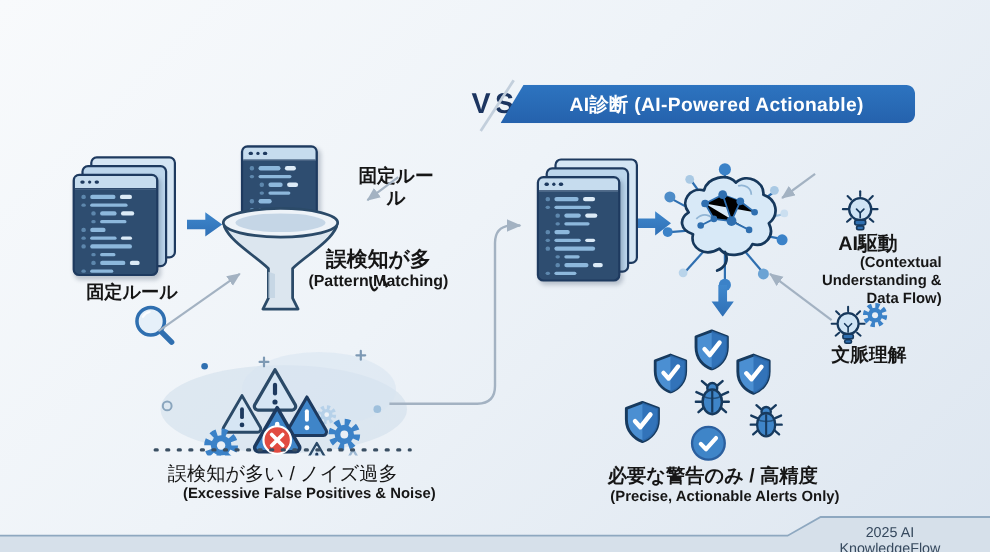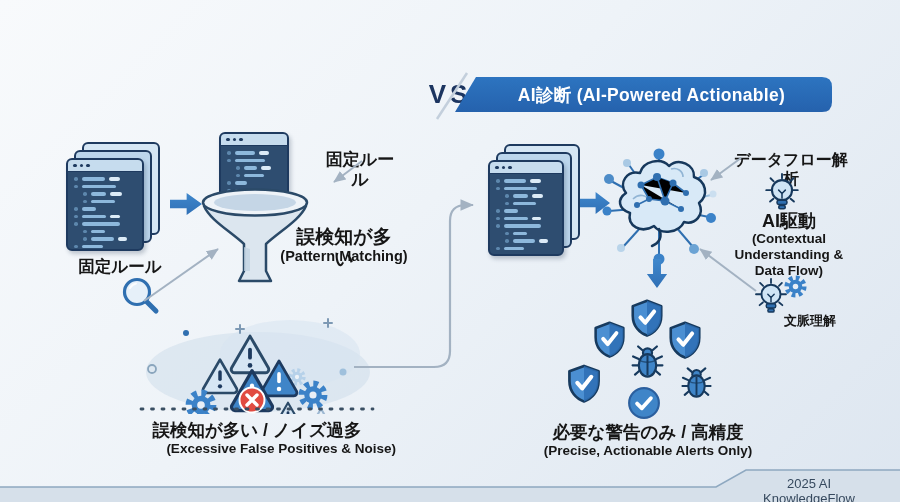--- a/index.html
+++ b/index.html
@@ -281,21 +281,21 @@
     <use href="#tri" class="tri-light" x="83" y="88" width="26"></use>
     <use href="#gear" class="gear-light" x="128" y="92" width="28"></use>
     <use href="#gear" class="gear-solid" x="156" y="88" width="34"></use>
     <use href="#tri" class="tri-solid" x="188" y="84" width="34"></use>
     <g>
       <circle cx="112" cy="108" r="12.5" fill="#e14b41" stroke="#fff" stroke-width="2"></circle>
       <path d="M107,103 L117,113 M117,103 L107,113" stroke="#fff" stroke-width="3.4" stroke-linecap="round"></path>
     </g>
   </svg>
 
-  <div class="abs lbl" style="left:128px;top:420px;width:258px;font-size:17.5px;font-weight:700;">誤検知が多い / ノイズ過多</div>
+  <div class="abs lbl" style="left:128px;top:420px;width:258px;font-size:17.5px;font-weight:400;">誤検知が多い / ノイズ過多</div>
   <div class="abs lbl" style="left:118px;top:441px;width:278px;font-size:13.5px;text-align:right;">(Excessive False Positives &amp; Noise)</div>
 
   <div class="code-stack" style="left:488px;top:160px;width:76px;height:96px;">
     <div class="layer l2"></div>
     <div class="layer l1"></div>
     <div class="win">
       <div class="win-head">
         <span class="dot"></span>
           <span class="dot"></span>
           <span class="dot"></span>
@@ -392,33 +392,32 @@
     <circle cx="80" cy="40" r="3.5" fill="#2f6fb0"></circle>
       <circle cx="93" cy="50" r="3" fill="#2f6fb0"></circle>
     <circle cx="56" cy="56" r="3" fill="#2f6fb0"></circle>
       <circle cx="72" cy="58" r="4.5" fill="#2f6fb0"></circle>
     <circle cx="88" cy="66" r="3" fill="#2f6fb0"></circle>
       <circle cx="44" cy="62" r="3" fill="#2f6fb0"></circle>
   </svg>
 
   <div class="abs barrow arrow-down" style="left:646px;top:259px;width:22px;height:29px;"></div>
 
-  <div class="abs lbl" style="left:728px;top:151px;width:126px;font-size:16px;font-weight:800;">データフロー解析</div>
   <svg class="abs" style="left:762px;top:172px;" width="40" height="42" viewBox="0 0 40 44">
       <use href="#bulb"></use>
     </svg>
   <div class="abs lbl" style="left:744px;top:211px;width:90px;font-size:18px;font-weight:800;">AI駆動</div>
-  <div class="abs lbl prewrap" style="left:722px;top:231px;width:134px;font-size:13.5px;">(Contextual
+  <div class="abs lbl prewrap" style="left:722px;top:231px;width:134px;font-size:13.5px;text-align:right;">(Contextual
 Understanding &amp;
 Data Flow)</div>
   <svg class="abs" style="left:752px;top:275px;" width="56" height="42" viewBox="0 0 56 42">
     <use href="#bulb" x="0" y="2" width="38" height="40"></use>
     <use href="#gear" class="gear-solid" x="32" y="0" width="23" height="23"></use>
   </svg>
-  <div class="abs lbl" style="left:744px;top:313px;width:92px;font-size:13px;font-weight:800;text-align:right;">文脈理解</div>
+  <div class="abs lbl" style="left:744px;top:313px;width:92px;font-size:17px;font-weight:800;">文脈理解</div>
 
   <svg class="abs" style="left:630px;top:299px;" width="34" height="38" viewBox="0 0 28 32">
       <use href="#shield"></use>
     </svg>
   <svg class="abs" style="left:593px;top:321px;" width="33" height="37" viewBox="0 0 28 32">
       <use href="#shield"></use>
     </svg>
   <svg class="abs" style="left:668px;top:321px;" width="34" height="38" viewBox="0 0 28 32">
       <use href="#shield"></use>
     </svg>
@@ -429,21 +428,21 @@
       <use href="#bug"></use>
     </svg>
   <svg class="abs" style="left:681px;top:366px;" width="31" height="33" viewBox="0 0 26 28">
       <use href="#bug"></use>
     </svg>
   <svg class="abs" style="left:627px;top:386px;" width="34" height="34" viewBox="0 0 32 32">
       <use href="#okc"></use>
     </svg>
 
   <div class="abs lbl" style="left:533px;top:422px;width:230px;font-size:17.5px;font-weight:800;">必要な警告のみ / 高精度</div>
-  <div class="abs lbl" style="left:523px;top:443px;width:250px;font-size:13.5px;">(Precise, Actionable Alerts Only)</div>
+  <div class="abs lbl" style="left:534px;top:443px;width:250px;font-size:13.5px;">(Precise, Actionable Alerts Only)</div>
 
   <svg class="abs" style="left:0;top:0;pointer-events:none;" width="900" height="502" viewBox="0 0 900 502">
     <defs>
       <marker id="ah" viewBox="0 0 8 8" refX="6.5" refY="3" markerWidth="7" markerHeight="7" orient="auto">
         <path d="M0,0 L7,3 L0,6 Z" fill="#a3b2c2"></path>
       </marker>
     </defs>
     <path d="M467,73 L437,119" stroke="#c3cfdc" stroke-width="2.5"></path>
     <path d="M362,161 L334,182" stroke="#a3b2c2" stroke-width="2" marker-end="url(#ah)"></path>
     <path d="M144,301 L218,249" stroke="#a3b2c2" stroke-width="2" marker-end="url(#ah)"></path>

